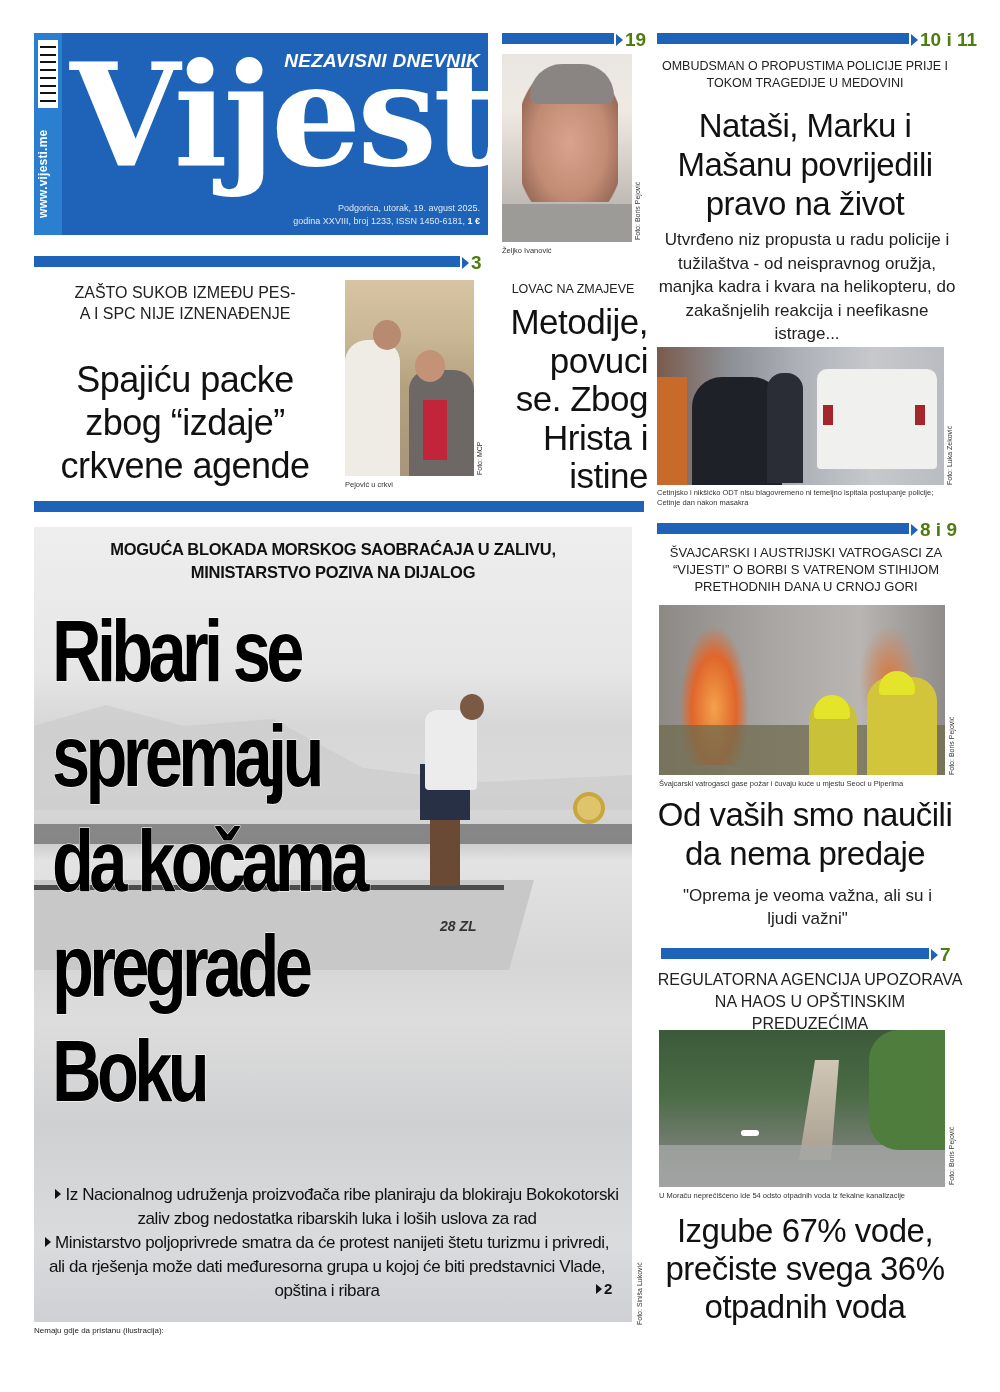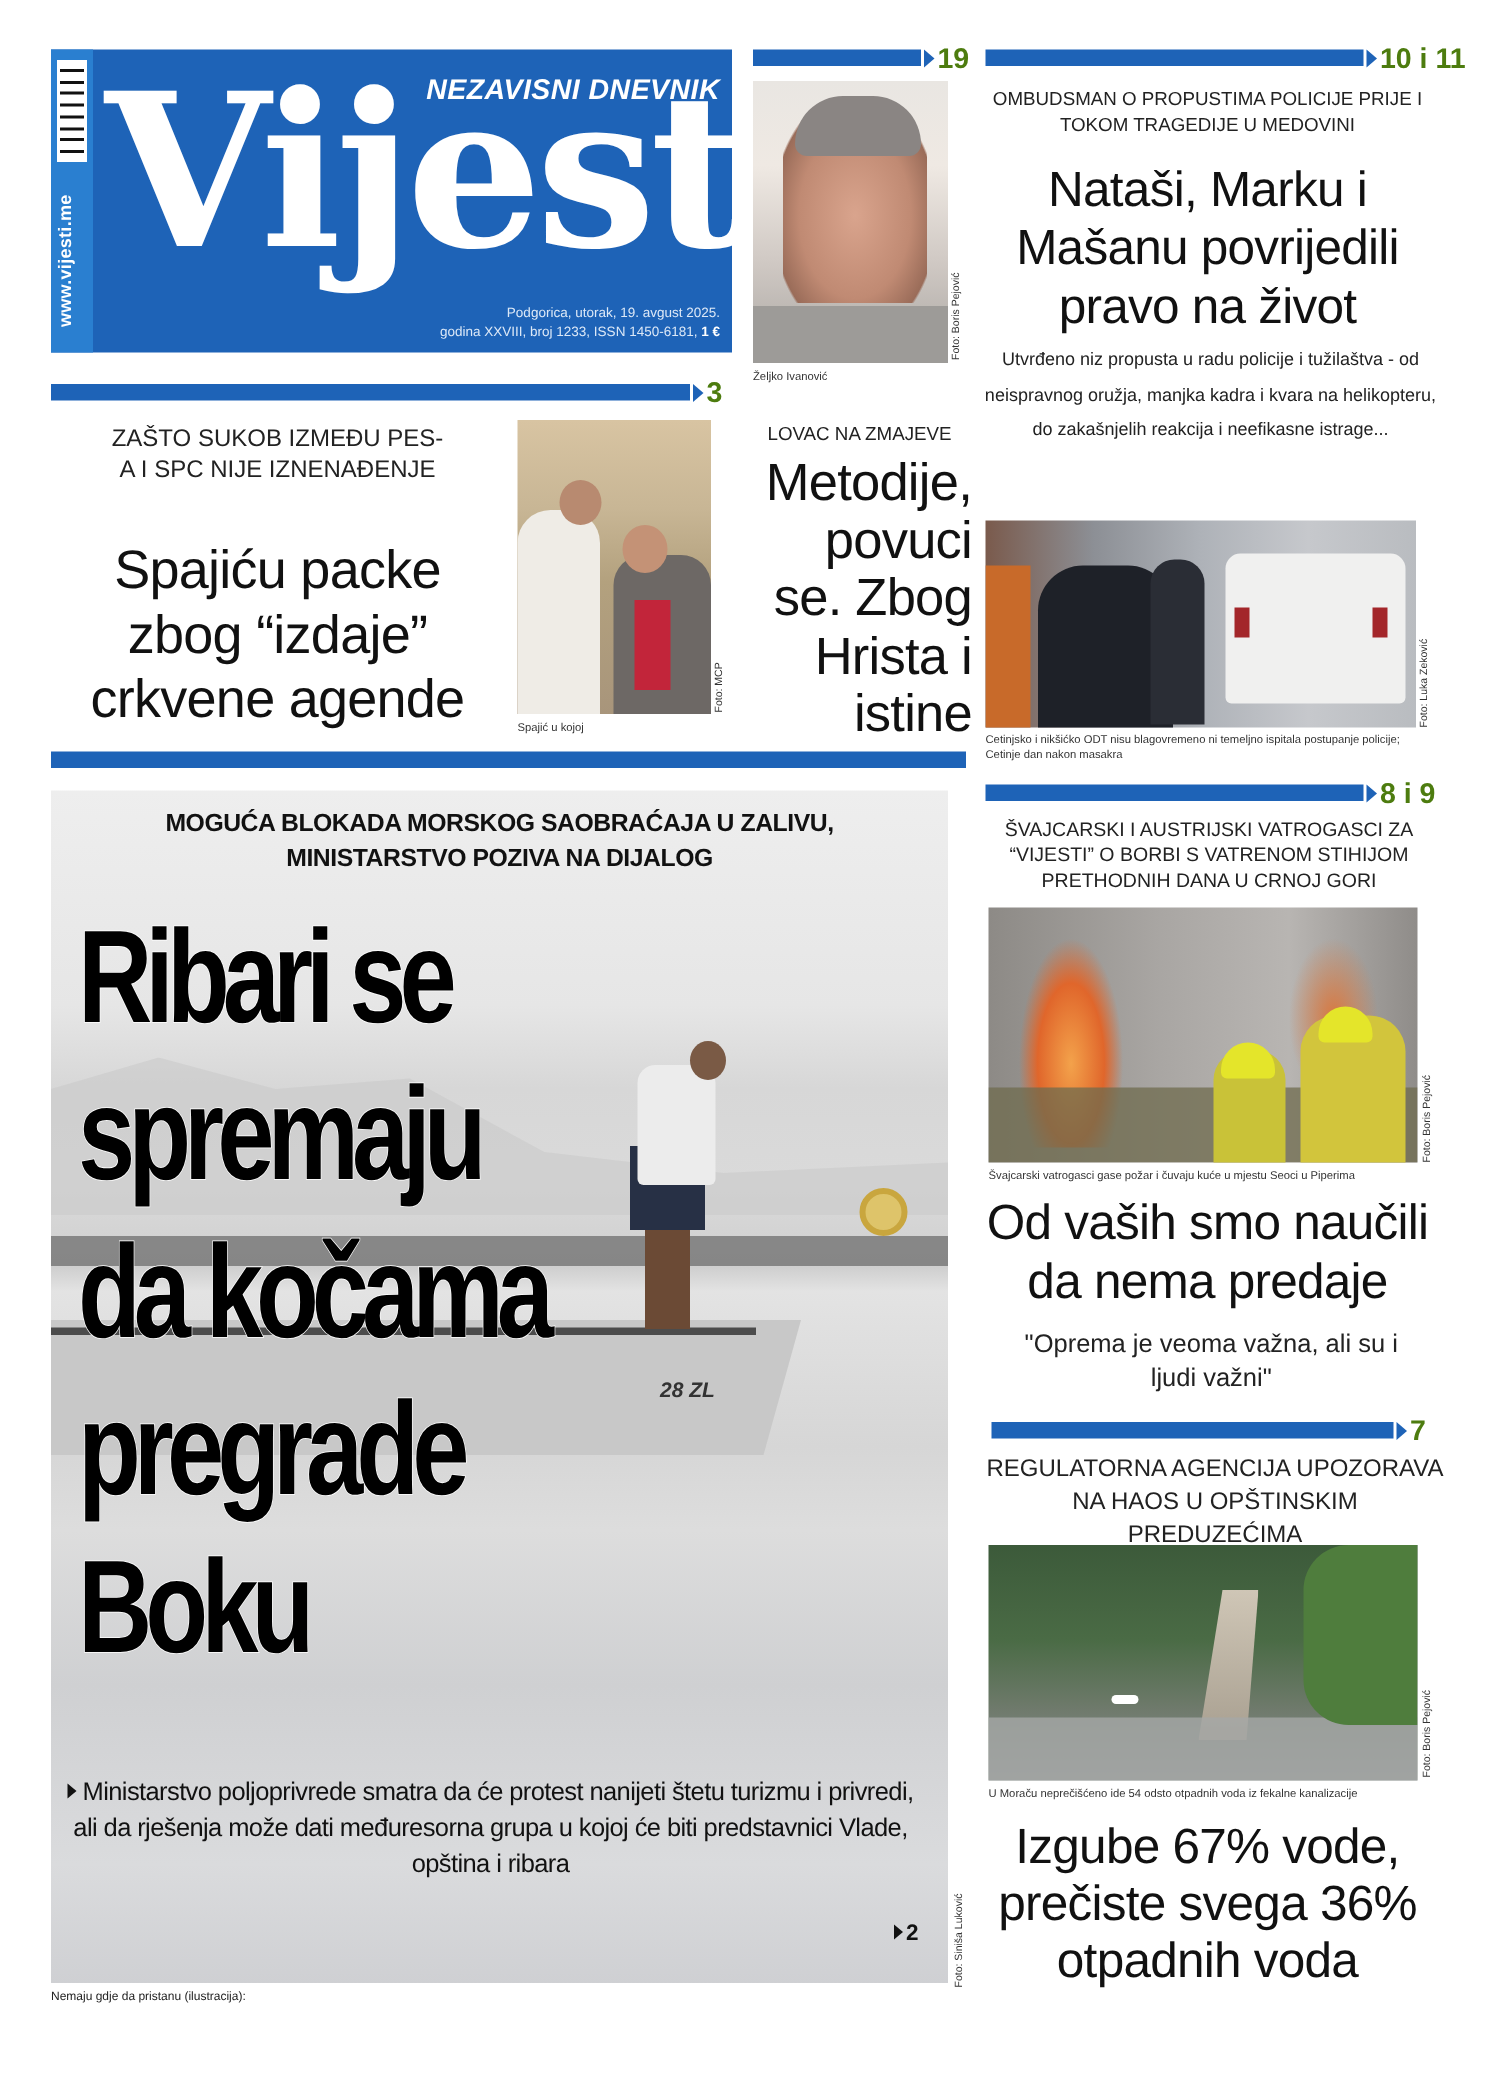--- a/index.html
+++ b/index.html
@@ -84,21 +84,21 @@
   <div class="abs" style="left:28px; top:10px; width:84px; height:40px; background:#8a8583; border-radius:40px 40px 10px 10px;"></div>
   <div class="abs" style="left:0; top:150px; width:130px; height:40px; background:#9d9b98;"></div>
 </div>
 <div class="abs credit" style="left:634px; top:160px; height:80px;">Foto: Boris Pejović</div>
 <div class="abs caption" style="left:502px; top:246px;">Željko Ivanović</div>
 
 <div class="abs bar" style="left:657px; top:33px; width:252px;"></div>
 <div class="abs pageref" style="left:911px; top:32px;"><span class="tri"></span><span>10 i 11</span></div>
 <div class="abs kicker small" style="left:658px; top:58px; width:294px;">OMBUDSMAN O PROPUSTIMA POLICIJE PRIJE I TOKOM TRAGEDIJE U MEDOVINI</div>
 <div class="abs headline" style="left:658px; top:106px; width:294px; font-size:33px; line-height:39px;">Nataši, Marku i Mašanu povrijedili pravo na život</div>
-<div class="abs deck" style="left:652px; top:228px; width:310px; font-size:12px; line-height:23.5px;">Utvrđeno niz propusta u radu policije i tužilaštva - od neispravnog oružja, manjka kadra i kvara na helikopteru, do zakašnjelih reakcija i neefikasne istrage...</div>
+<div class="abs deck" style="left:652px; top:228px; width:310px; font-size:17px; line-height:23.5px;">Utvrđeno niz propusta u radu policije i tužilaštva - od neispravnog oružja, manjka kadra i kvara na helikopteru, do zakašnjelih reakcija i neefikasne istrage...</div>
 <div class="abs photo" style="left:657px; top:347px; width:287px; height:138px; background: linear-gradient(90deg,#7a5a4c 0%,#8c8f95 25%,#aeb2b8 50%,#c6c8cc 75%,#b9bcc0 100%);">
   <div class="abs" style="left:0; top:30px; width:30px; height:110px; background:#c86a2a;"></div>
   <div class="abs" style="left:35px; top:30px; width:90px; height:110px; background:#1e2128; border-radius:30px 30px 0 0;"></div>
   <div class="abs" style="left:110px; top:26px; width:36px; height:110px; background:#2a2d35; border-radius:16px 16px 0 0;"></div>
   <div class="abs" style="left:160px; top:22px; width:120px; height:100px; background:#f0f0ef; border-radius:10px 10px 4px 4px;"></div>
   <div class="abs" style="left:166px; top:58px; width:10px; height:20px; background:#a3262a;"></div>
   <div class="abs" style="left:258px; top:58px; width:10px; height:20px; background:#a3262a;"></div>
 </div>
 <div class="abs credit" style="left:946px; top:405px; height:80px;">Foto: Luka Zeković</div>
 <div class="abs caption" style="left:657px; top:488px; width:290px;">Cetinjsko i nikšićko ODT nisu blagovremeno ni temeljno ispitala postupanje policije; Cetinje dan nakon masakra</div>
@@ -108,21 +108,21 @@
 <div class="abs kicker" style="left:70px; top:282px; width:230px; font-size:16px; line-height:21px;">ZAŠTO SUKOB IZMEĐU PES-A I SPC NIJE IZNENAĐENJE</div>
 <div class="abs headline" style="left:40px; top:358px; width:290px; font-size:36px; line-height:43px;">Spajiću packe zbog “izdaje” crkvene agende</div>
 <div class="abs photo" style="left:345px; top:280px; width:129px; height:196px; background: linear-gradient(180deg,#d8c4a2 0%,#c8b695 30%,#b3a17e 55%,#a8957b 100%);">
   <div class="abs" style="left:0; top:60px; width:55px; height:136px; background:#efece6; border-radius:22px 22px 0 0;"></div>
   <div class="abs" style="left:28px; top:40px; width:28px; height:30px; background:#b88a70; border-radius:50%;"></div>
   <div class="abs" style="left:64px; top:90px; width:65px; height:106px; background:#6d6865; border-radius:20px 20px 0 0;"></div>
   <div class="abs" style="left:78px; top:120px; width:24px; height:60px; background:#c2253a;"></div>
   <div class="abs" style="left:70px; top:70px; width:30px; height:32px; background:#c49276; border-radius:50%;"></div>
 </div>
 <div class="abs credit" style="left:476px; top:435px; height:40px;">Foto: MCP</div>
-<div class="abs caption" style="left:345px; top:480px;">Spajić u kojoj</div>
+<div class="abs caption" style="left:345px; top:480px;">Pejović u crkvi</div>
 
 <div class="abs kicker small" style="left:498px; top:281px; width:150px; font-size:12.5px;">LOVAC NA ZMAJEVE</div>
 <div class="abs headline" style="left:498px; top:303px; width:150px; font-size:35px; line-height:38.5px;text-align:right;">Metodije, povuci se. Zbog Hrista i istine</div>
 
 <div class="abs bar" style="left:34px; top:501px; width:610px;"></div>
 
 <div class="abs main-photo"></div>
 <div class="abs mountain1"></div>
 <div class="abs pier"></div>
 <div class="abs boat"></div>
@@ -136,20 +136,21 @@
 
 <div class="abs main-kicker">MOGUĆA BLOKADA MORSKOG SAOBRAĆAJA U ZALIVU, MINISTARSTVO POZIVA NA DIJALOG</div>
 <div class="abs main-head">
   <div>Ribari se</div>
   <div>spremaju</div>
   <div>da kočama</div>
   <div>pregrade</div>
   <div>Boku</div>
 </div>
 <div class="abs main-bullets">
+  <div><span class="tri-b"></span><span>Iz Nacionalnog udruženja proizvođača ribe planiraju da blokiraju Bokokotorski zaliv zbog nedostatka ribarskih luka i loših uslova za rad</span></div>
   <div style="padding-right:20px;"><span class="tri-b"></span><span>Ministarstvo poljoprivrede smatra da će protest nanijeti štetu turizmu i privredi, ali da rješenja može dati međuresorna grupa u kojoj će biti predstavnici Vlade, opština i ribara</span></div>
 </div>
 <div class="abs main-ref"><span class="tri-b"></span><span>2</span></div>
 <div class="abs credit" style="left:636px; top:1245px; height:80px;">Foto: Siniša Luković</div>
 <div class="abs main-caption">Nemaju gdje da pristanu (ilustracija):</div>
 
 <div class="abs bar" style="left:657px; top:523px; width:252px;"></div>
 <div class="abs pageref" style="left:911px; top:522px;"><span class="tri"></span><span>8 i 9</span></div>
 <div class="abs kicker small" style="left:660px; top:544px; width:292px; font-size:13px;text-align:center;">ŠVAJCARSKI I AUSTRIJSKI VATROGASCI ZA “VIJESTI” O BORBI S VATRENOM STIHIJOM PRETHODNIH DANA U CRNOJ GORI</div>
 <div class="abs photo" style="left:659px; top:605px; width:286px; height:170px; background: linear-gradient(90deg,#8d8a86 0%,#a9a6a3 40%,#b8b5b2 70%,#8f8c89 100%);">

